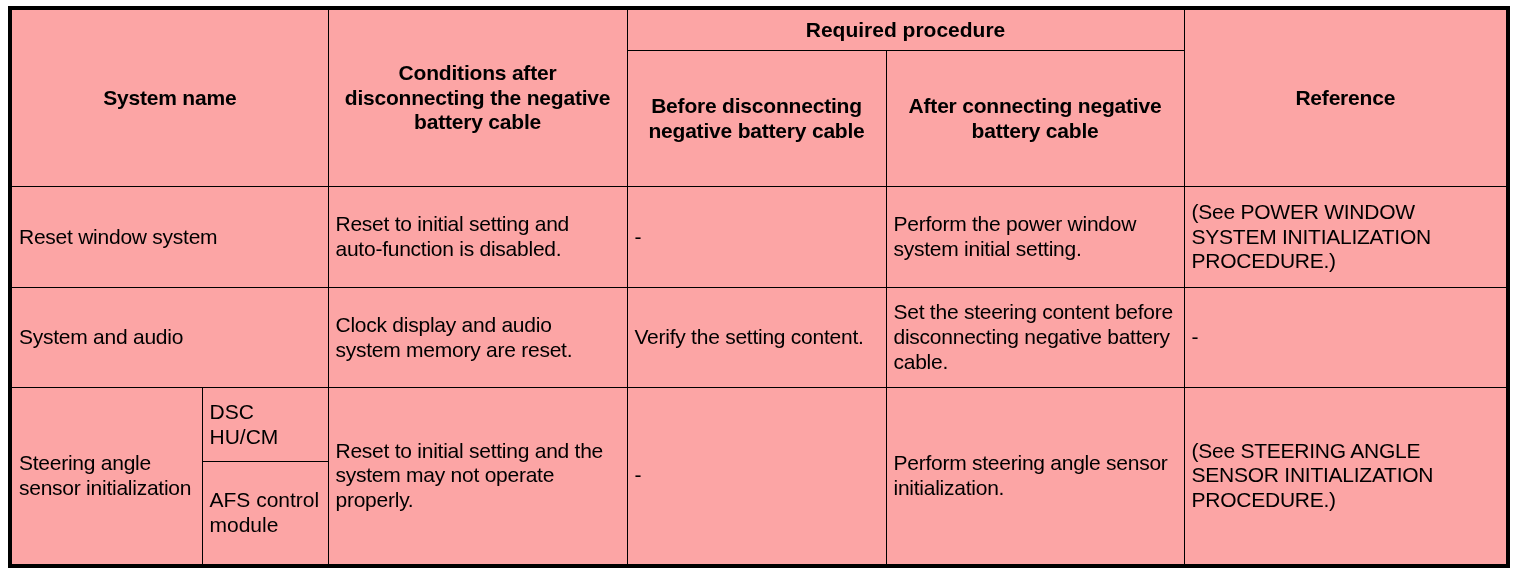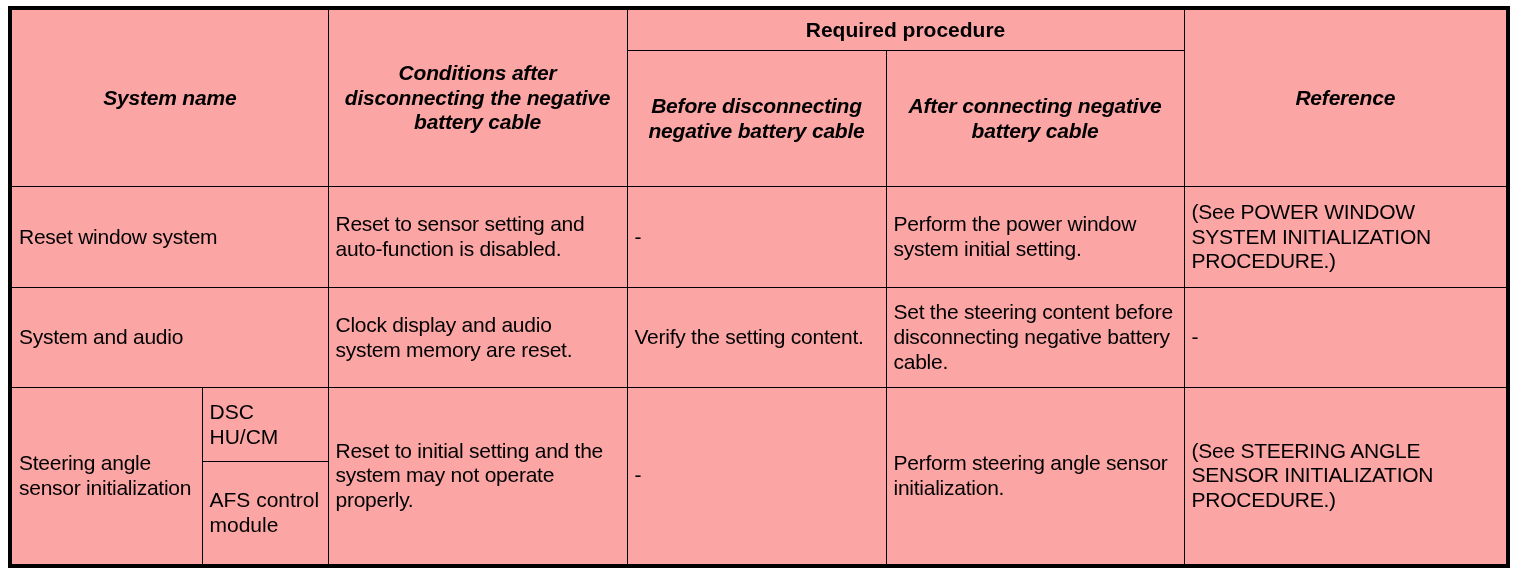--- a/index.html
+++ b/index.html
@@ -49,21 +49,20 @@
   .cell-inner {
     padding: 4px 7px;
     line-height: 1.18;
   }
 
   .hdr {
     text-align: center;
     font-weight: bold;
     font-size: 21px;
     letter-spacing: -0.2px;
-    font-style: italic;
   }
   .hdr .cell-inner {
     padding: 4px 8px;
   }
 
   .hdr-band {
     text-align: center;
     font-weight: bold;
     font-size: 21px;
   }
@@ -140,21 +139,21 @@
         <td class="hdr vmid">
           <div class="cell-inner">After connecting negative battery cable</div>
         </td>
       </tr>
 
       <tr style="height:101px;">
         <td class="body-cell vmid" colspan="2">
           <div class="cell-inner">Reset window system</div>
         </td>
         <td class="body-cell vmid">
-          <div class="cell-inner">Reset to sensor setting and auto-function is disabled.</div>
+          <div class="cell-inner">Reset to initial setting and auto-function is disabled.</div>
         </td>
         <td class="body-cell vmid">
           <div class="cell-inner dash">-</div>
         </td>
         <td class="body-cell vmid">
           <div class="cell-inner">Perform the power window system initial setting.</div>
         </td>
         <td class="body-cell vmid">
           <div class="cell-inner">(See POWER WINDOW SYSTEM INITIALIZATION PROCEDURE.)</div>
         </td>

